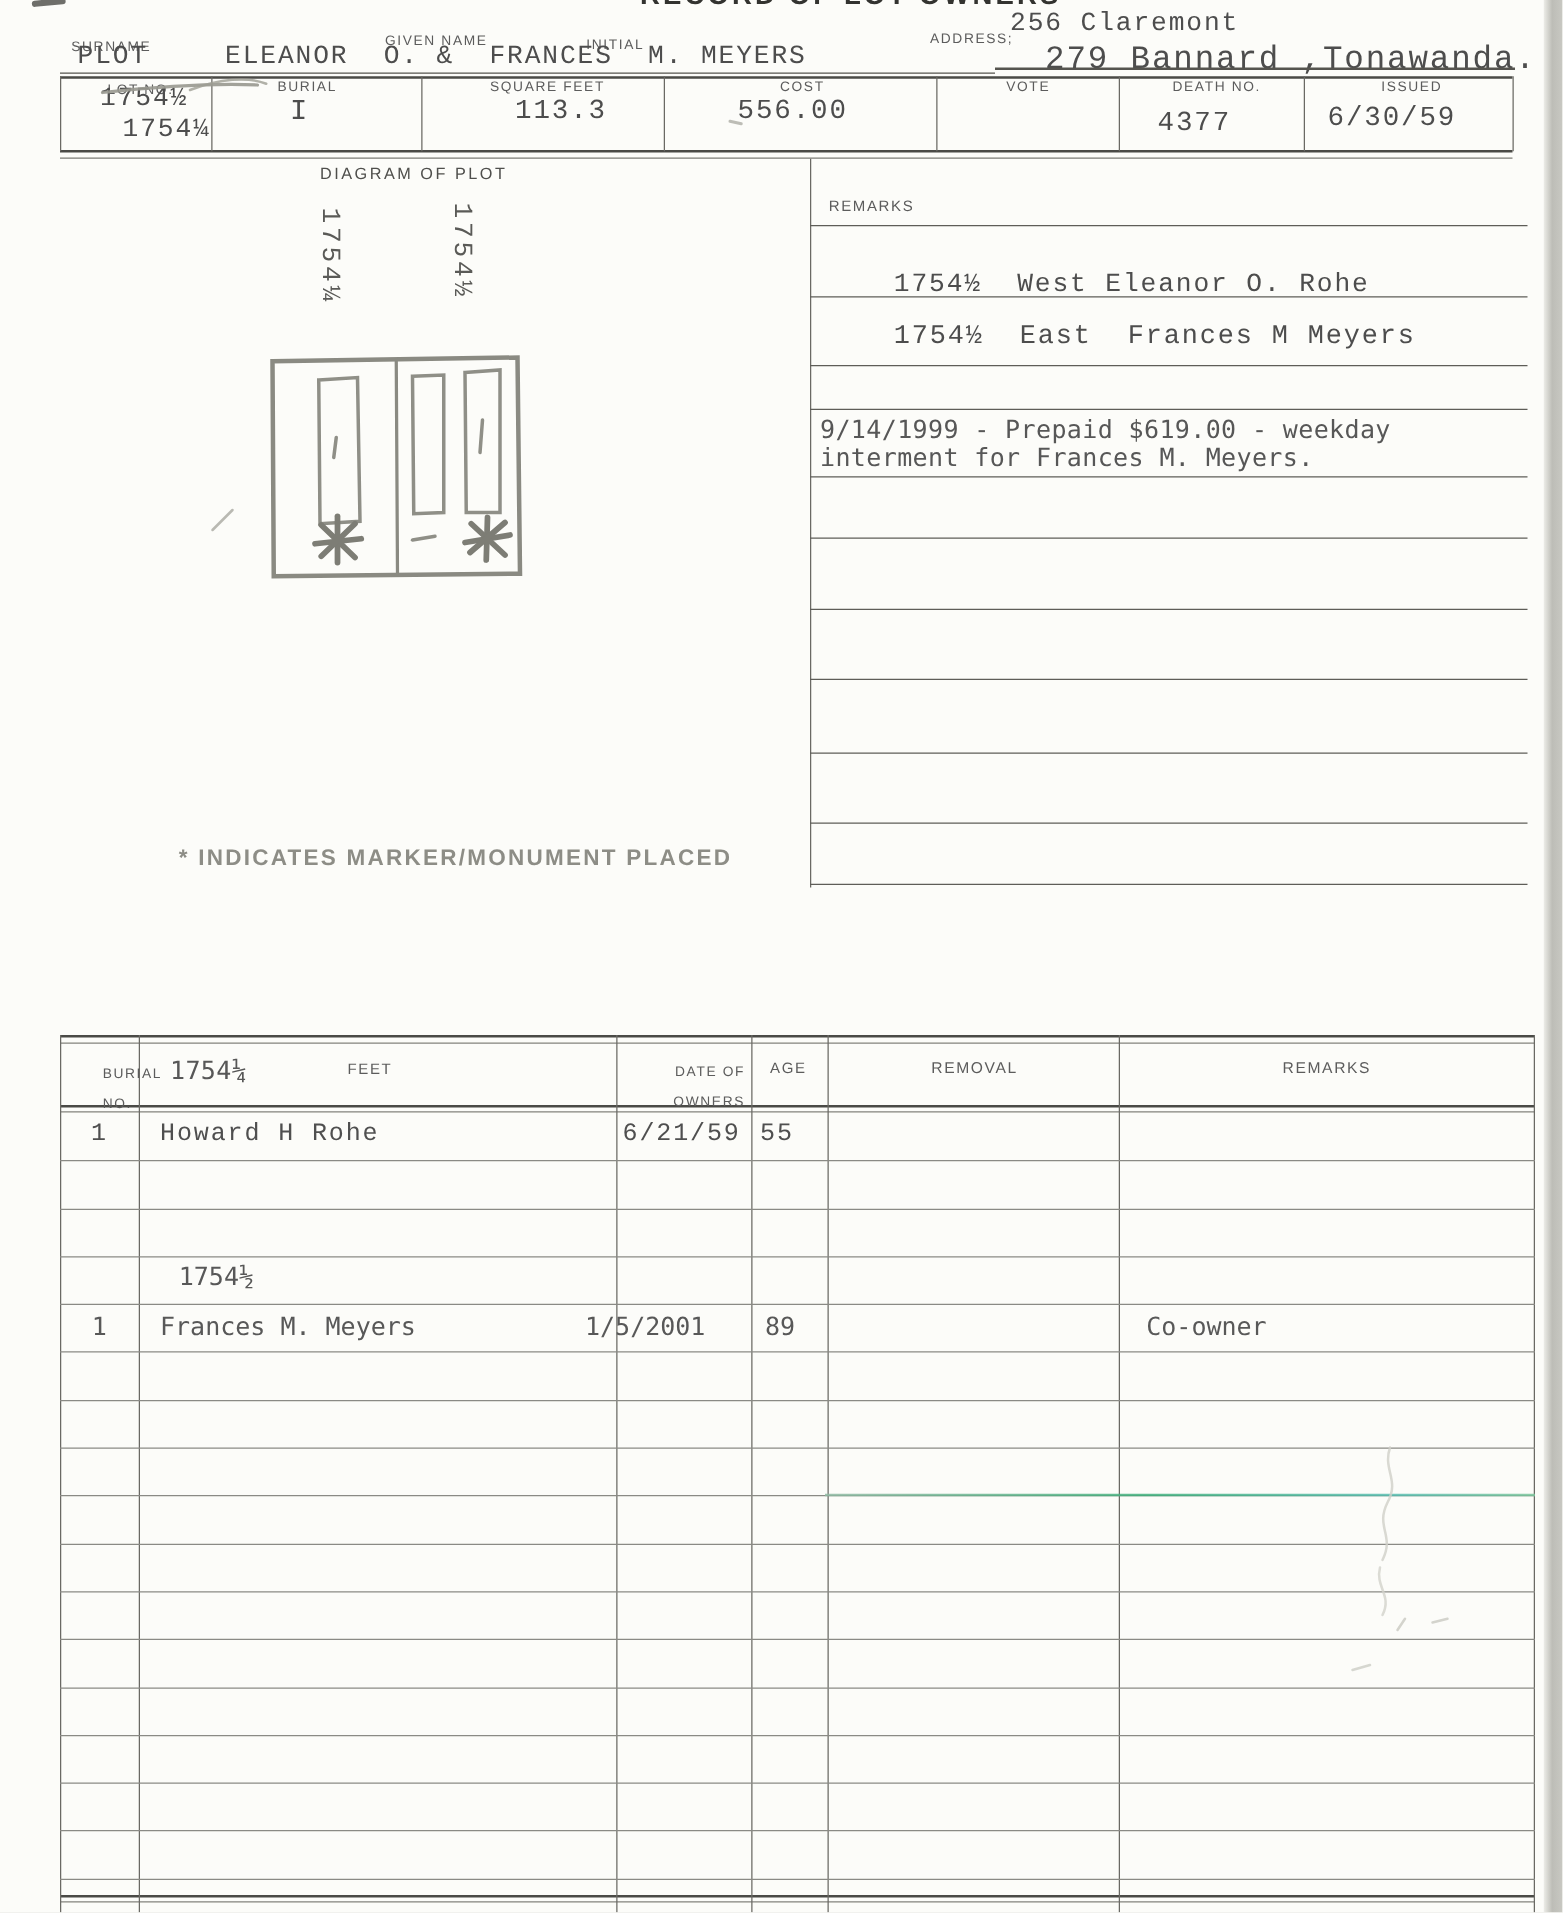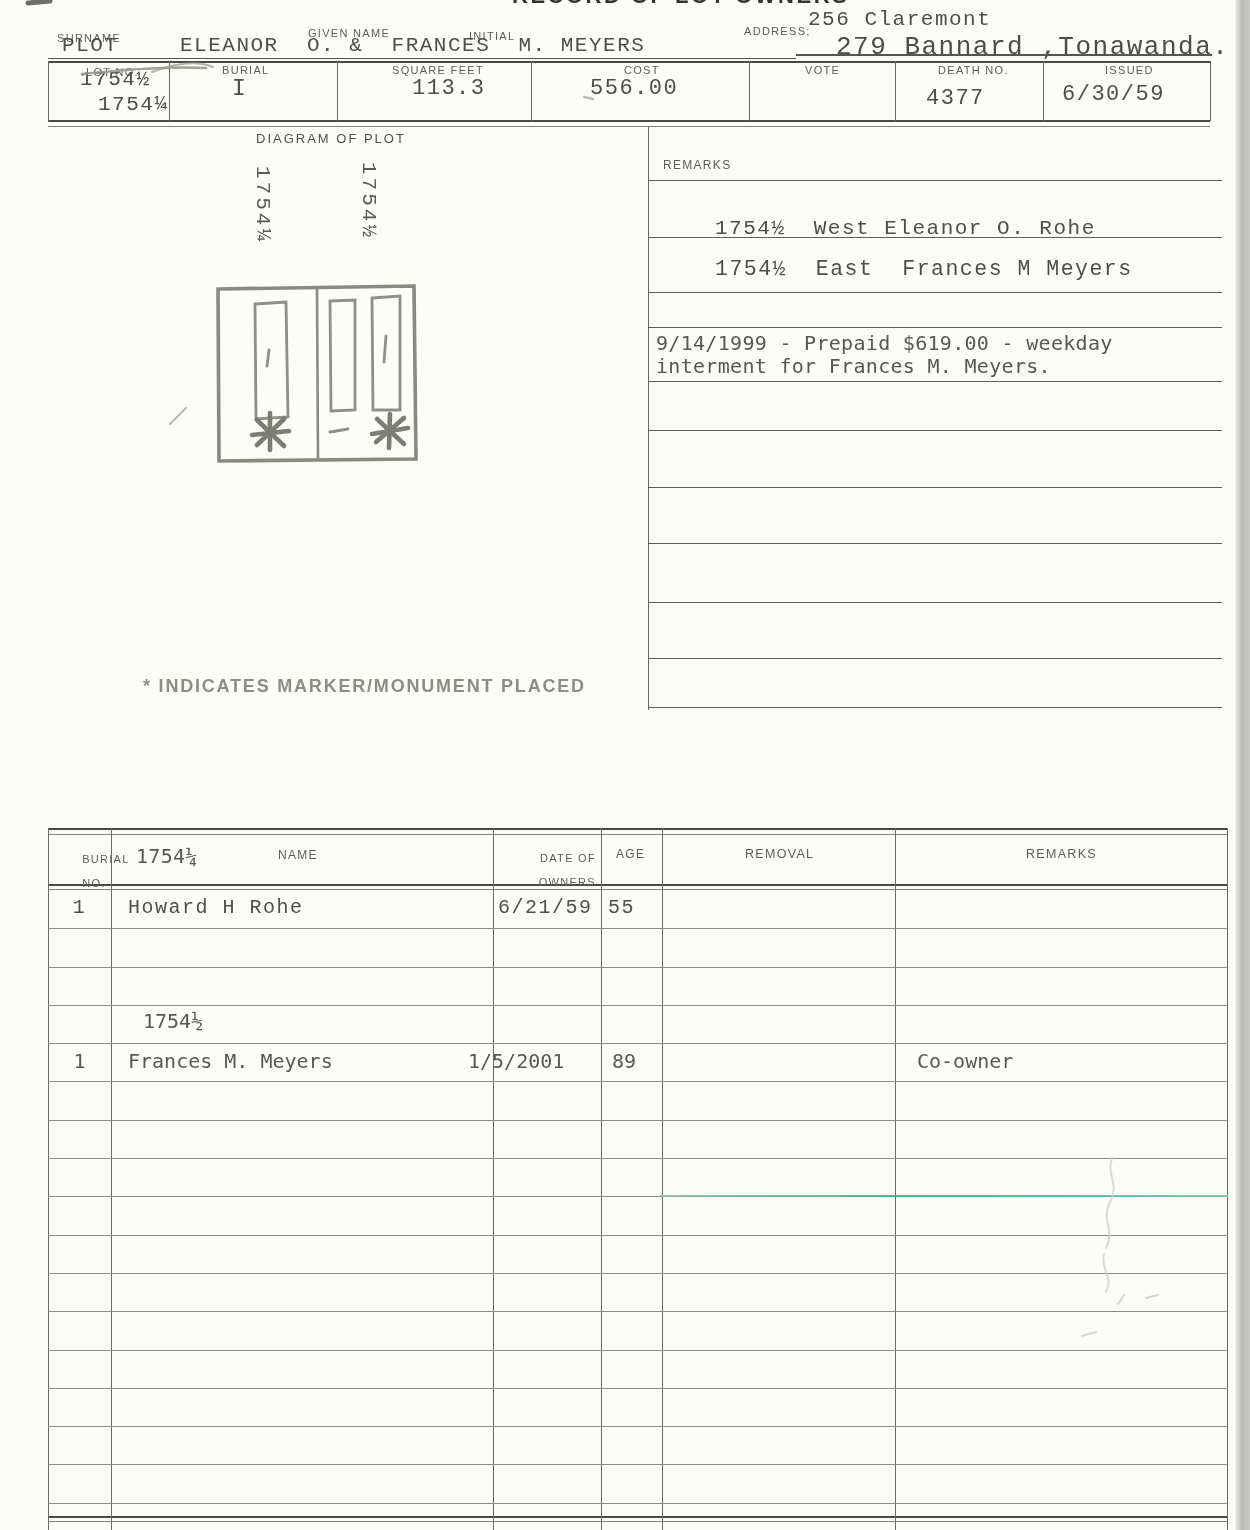--- a/index.html
+++ b/index.html
@@ -156,21 +156,21 @@
     <div class="vline" style="left:553px;top:0;height:702px;"></div>
     <div class="vline" style="left:614px;top:0;height:702px;"></div>
     <div class="vline" style="left:847px;top:0;height:702px;"></div>
     <div class="vline" style="left:1179px;top:0;height:702px;"></div>
 
     <div class="lbl" style="left:8px;top:13px;text-align:right;width:48px;">
       <span>BURIAL</span><br>
       <span>NO.</span>
     </div>
     <div class="dm" style="left:88px;top:16px;font-size:20px;">1754¼</div>
-    <div class="lbl" style="left:230px;top:20px;font-size:12px;">NAME</div>
+    <div class="lbl" style="left:230px;top:20px;font-size:12px;">FEET</div>
     <div class="lbl" style="left:460px;top:12px;text-align:right;width:88px;">
       <span>DATE OF</span><br>
       <span>OWNERS</span>
     </div>
     <div class="lbl" style="left:568px;top:19px;font-size:12px;">AGE</div>
     <div class="lbl" style="left:697px;top:19px;font-size:12.5px;">REMOVAL</div>
     <div class="lbl" style="left:978px;top:19px;font-size:12.5px;">REMARKS</div>
 
     <div id="burial-rows">
         <div class="brow tw-row" style="top: 62px;">

